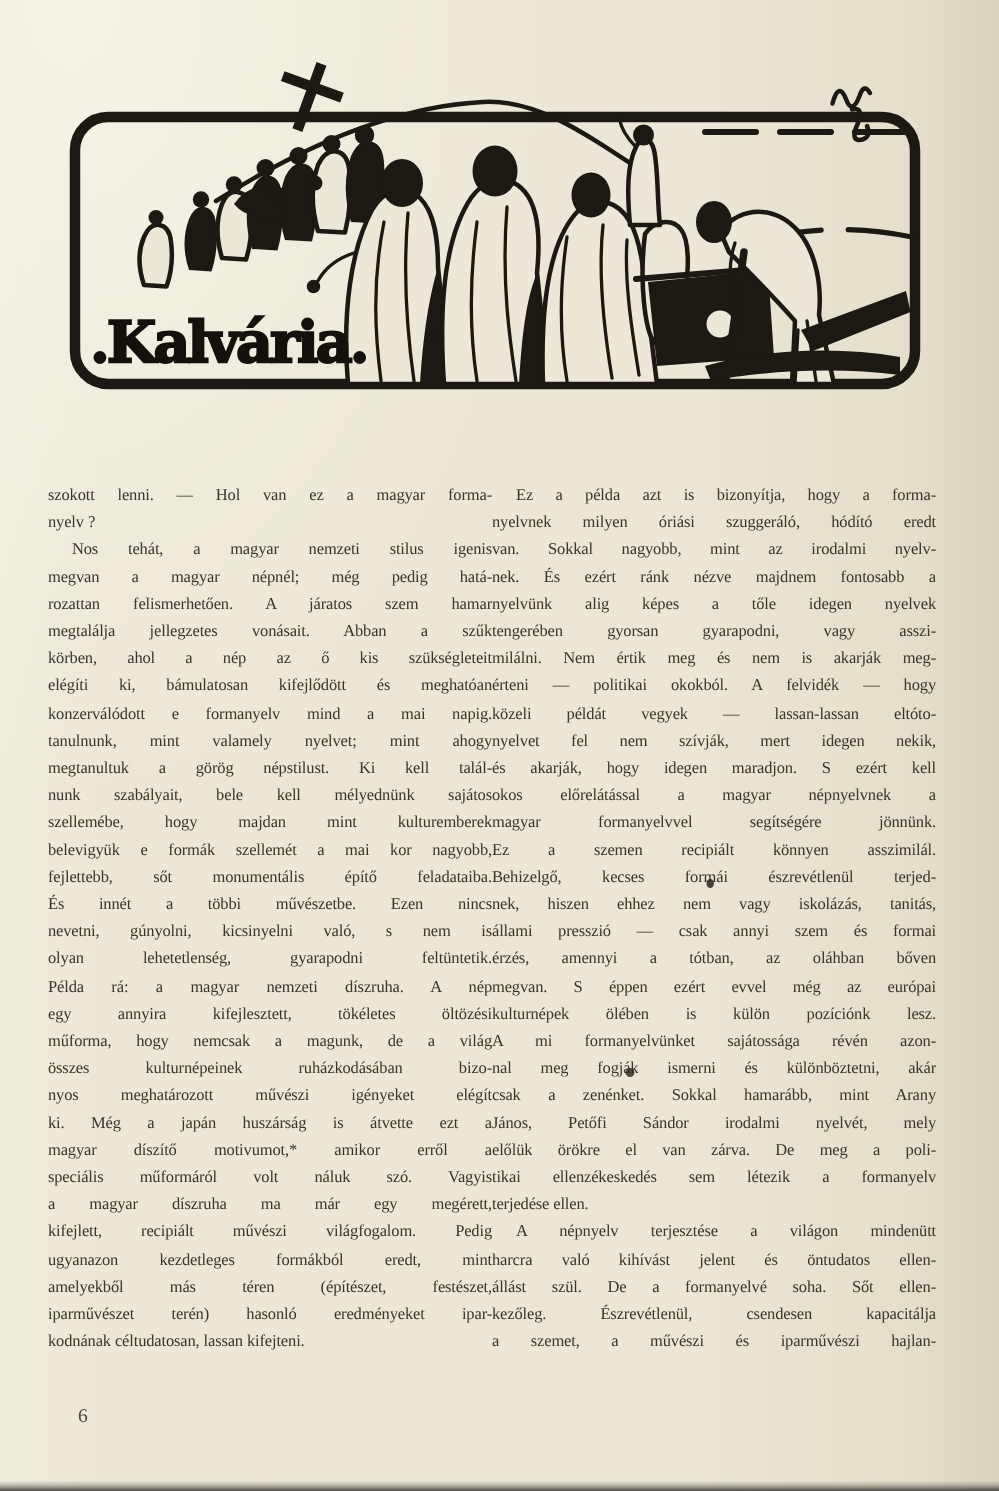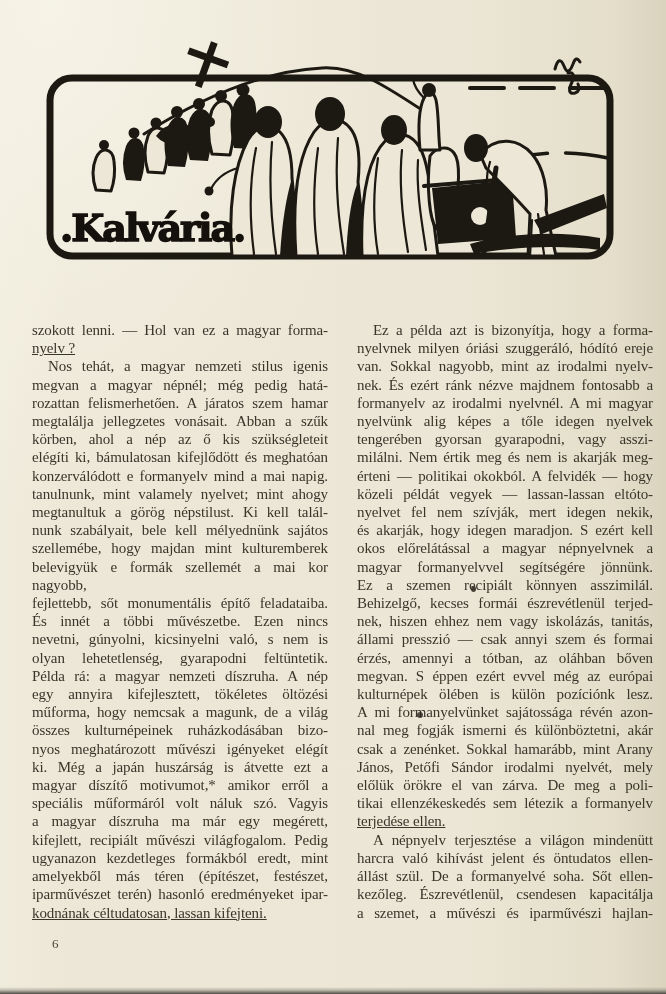--- a/index.html
+++ b/index.html
@@ -22,27 +22,27 @@
   .art .fold{fill:none;stroke:#1c1812;stroke-width:2.2;stroke-linecap:round;}
   .art .line-ink{fill:none;stroke:#1c1812;stroke-linecap:round;}
   .art .blackletter{
     font-family:"DejaVu Serif", serif;
     font-weight:900;font-size:38px;letter-spacing:-2px;
     fill:#14100c;stroke:#14100c;stroke-width:1.5px;paint-order:stroke;
   }
   
   .col{
     position:absolute;top:321px;width:296px;
-    font-size:15px;line-height:18.2px;letter-spacing:-0.1px;
+    font-size:11px;line-height:18.2px;letter-spacing:-0.1px;
     overflow:hidden;
   }
   .col.left{left:32px;}
-  .col.right{left:357px;}
+  .col.right{left:328px;}
   .line{text-align:justify;text-align-last:justify;white-space:normal;}
-  .line.end{text-align-last:left;text-decoration:underline;}
+  .line.end{text-align-last:left;}
   .line.ind{text-indent:16px;}
   .pageno{
     position:absolute;left:52px;top:936px;
     font-size:13px;color:#4a443a;
   }
   .speck{position:absolute;width:5px;height:6px;border-radius:50%;background:#2a251d;opacity:.85;}
   .speck.s1{left:471px;top:586px;}
   .speck.s2{left:417px;top:712px;width:6px;height:6px;opacity:.8;}
   .bottom-edge{
     position:absolute;left:0;right:0;bottom:0;height:7px;
@@ -183,24 +183,23 @@
         <div class="line">kifejlett, recipiált művészi világfogalom. Pedig</div>
         <div class="line">ugyanazon kezdetleges formákból eredt, mint</div>
         <div class="line">amelyekből más téren (építészet, festészet,</div>
         <div class="line">iparművészet terén) hasonló eredményeket ipar-</div>
         <div class="line end">kodnának céltudatosan, lassan kifejteni.</div>
       </div>
     </div>
   <div class="col right" id="col-right">
       <div class="para">
         <div class="line ind">Ez a példa azt is bizonyítja, hogy a forma-</div>
-        <div class="line">nyelvnek milyen óriási szuggeráló, hódító ereje</div>
+        <div class="line">nyelvnek milyen óriási szuggeráló, hódító eredt</div>
         <div class="line">van. Sokkal nagyobb, mint az irodalmi nyelv-</div>
         <div class="line">nek. És ezért ránk nézve majdnem fontosabb a</div>
-        <div class="line">formanyelv az irodalmi nyelvnél. A mi magyar</div>
         <div class="line">nyelvünk alig képes a tőle idegen nyelvek</div>
         <div class="line">tengerében gyorsan gyarapodni, vagy asszi-</div>
         <div class="line">milálni. Nem értik meg és nem is akarják meg-</div>
         <div class="line">érteni — politikai okokból. A felvidék — hogy</div>
         <div class="line">közeli példát vegyek — lassan-lassan eltóto-</div>
         <div class="line">nyelvet fel nem szívják, mert idegen nekik,</div>
         <div class="line">és akarják, hogy idegen maradjon. S ezért kell</div>
         <div class="line">okos előrelátással a magyar népnyelvnek a</div>
         <div class="line">magyar formanyelvvel segítségére jönnünk.</div>
         <div class="line">Ez a szemen recipiált könnyen asszimilál.</div>

